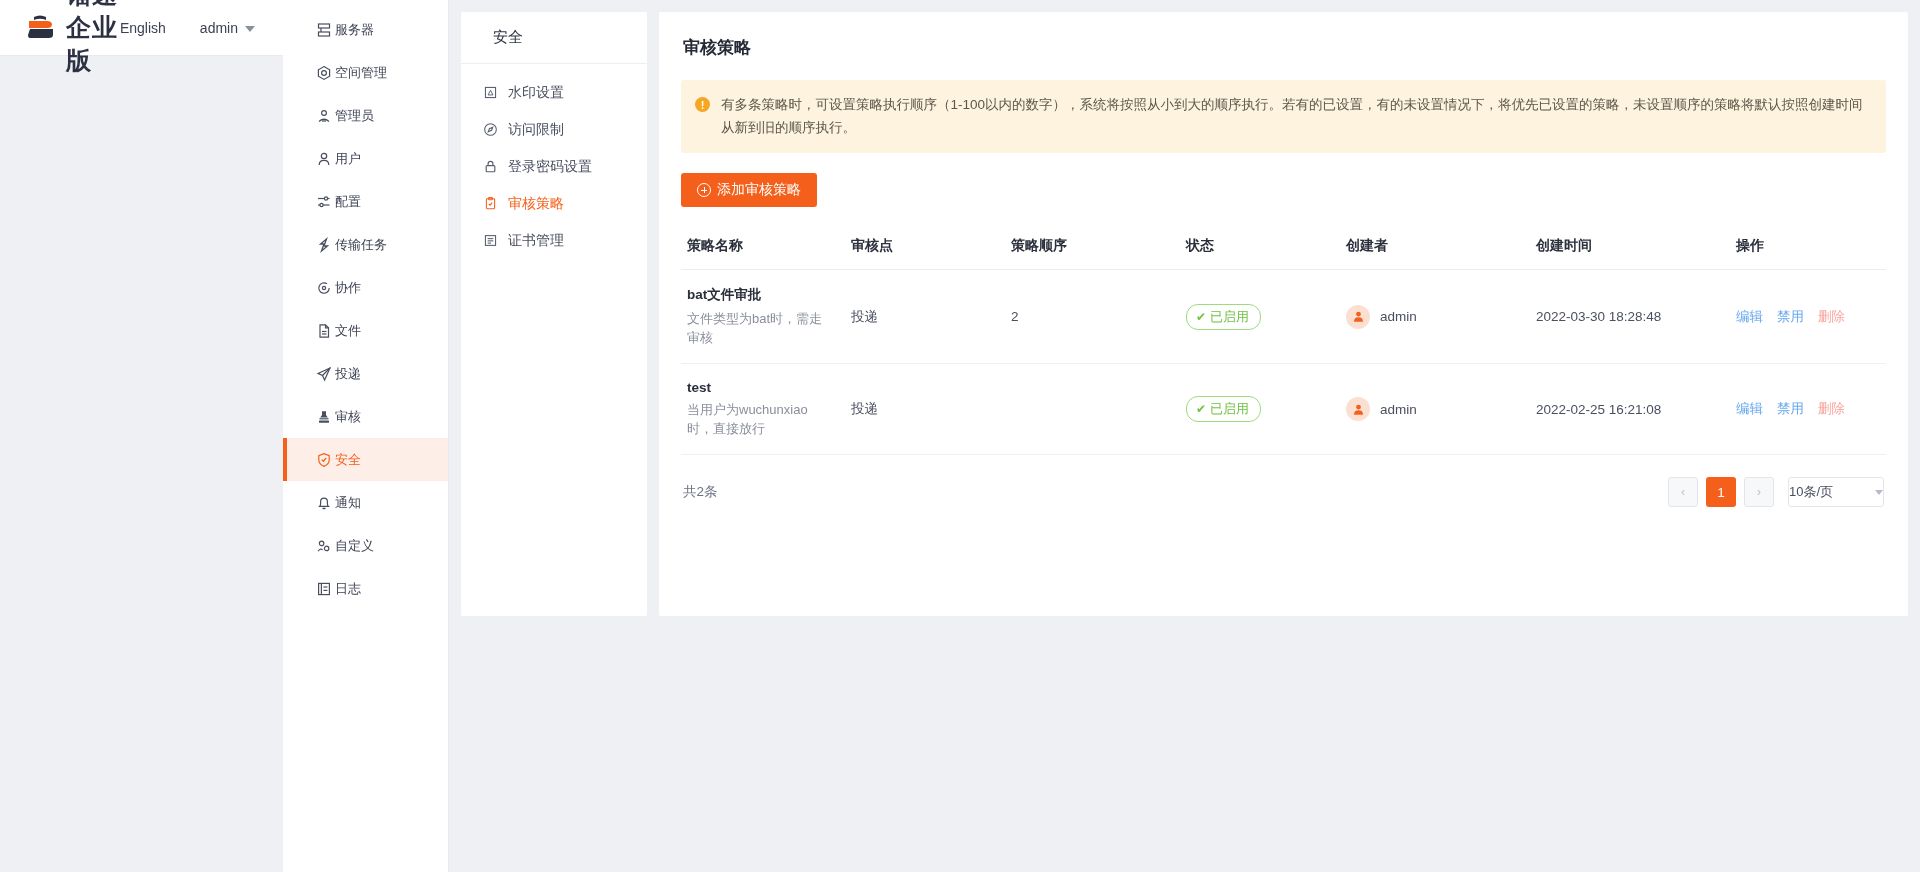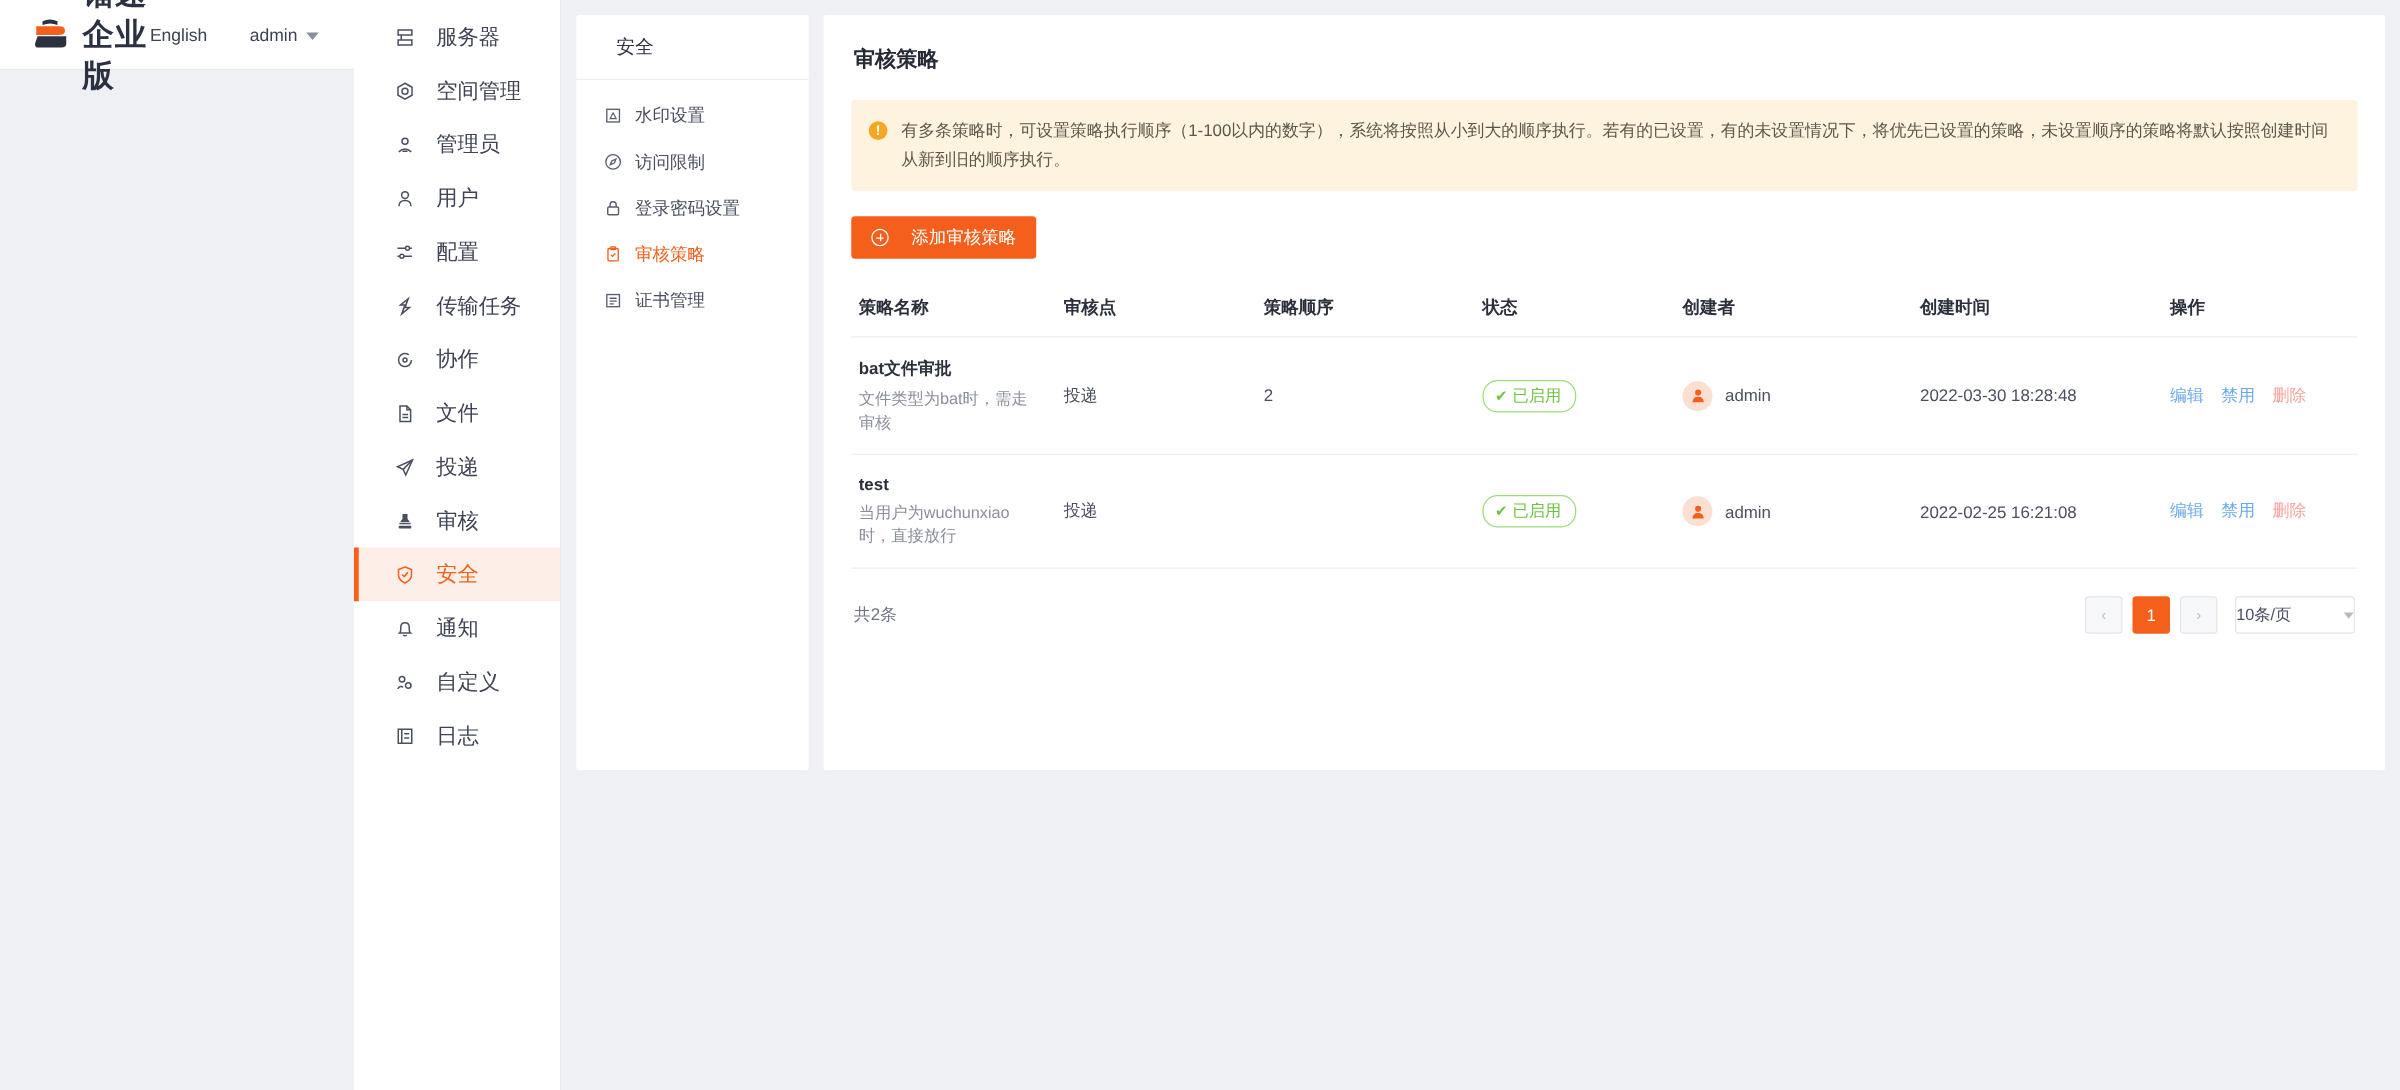--- a/index.html
+++ b/index.html
@@ -44,22 +44,22 @@
   
   .nav {
     width: 166px; min-width: 166px;
     background: #ffffff;
     border-right: 1px solid #e8eaee;
     padding-top: 8px;
     overflow: hidden;
   }
   .nav-item {
     height: 43px; display: flex; align-items: center;
-    padding-left: 32px; gap: 17px;
-    font-size: 17px; color: #3f4354; cursor: pointer;
+    padding-left: 32px; gap: 3px;
+    font-size: 13px; color: #3f4354; cursor: pointer;
     position: relative;
   }
   .nav-item .ico { width: 17px; height: 17px; display:flex; align-items:center; justify-content:center; color:#4a4f60; }
   .nav-item.active { background: #fdeee7; color: #f5601a; }
   .nav-item.active .ico { color:#f5601a; }
   .nav-item.active::before {
     content:""; position:absolute; left:0; top:0; bottom:0; width:4px; background:#f5601a;
   }
 
   
@@ -122,21 +122,21 @@
     font-size: 13.5px; line-height: 23px; color: #5c5749;
   }
 
   
   .btn-add {
     margin-top: 20px;
     height: 34px; padding: 0 16px;
     background: #f4601b; color: #fff;
     border: none; border-radius: 3px;
     font-size: 14px; cursor: pointer;
-    display: inline-flex; align-items: center; gap: 18px;
+    display: inline-flex; align-items: center; gap: 6px;
     font-family: inherit;
   }
   .plus-circle {
     width: 14px; height: 14px; border:1px solid #fff; border-radius:50%;
     position: relative; display:inline-block;
   }
   .plus-circle::before, .plus-circle::after {
     content:""; position:absolute; background:#fff;
   }
   .plus-circle::before { left:3px; right:3px; top:5.5px; height:1px; }

